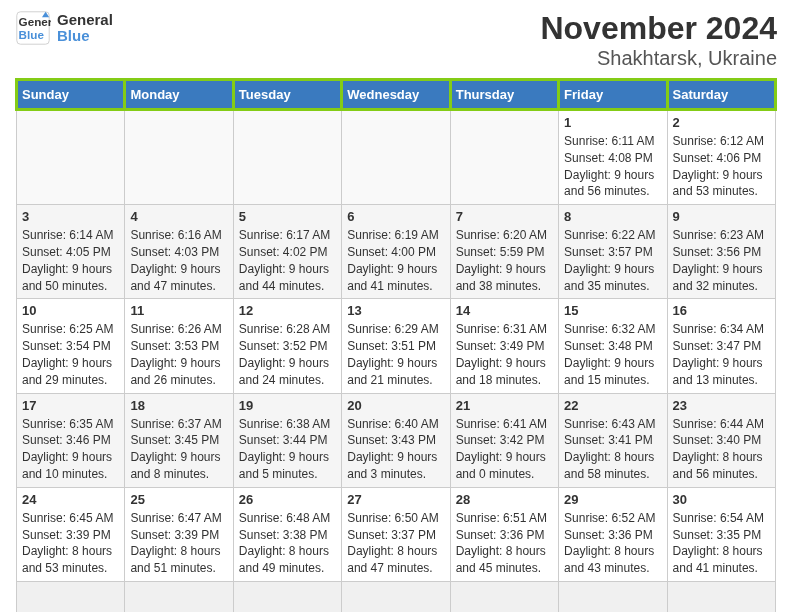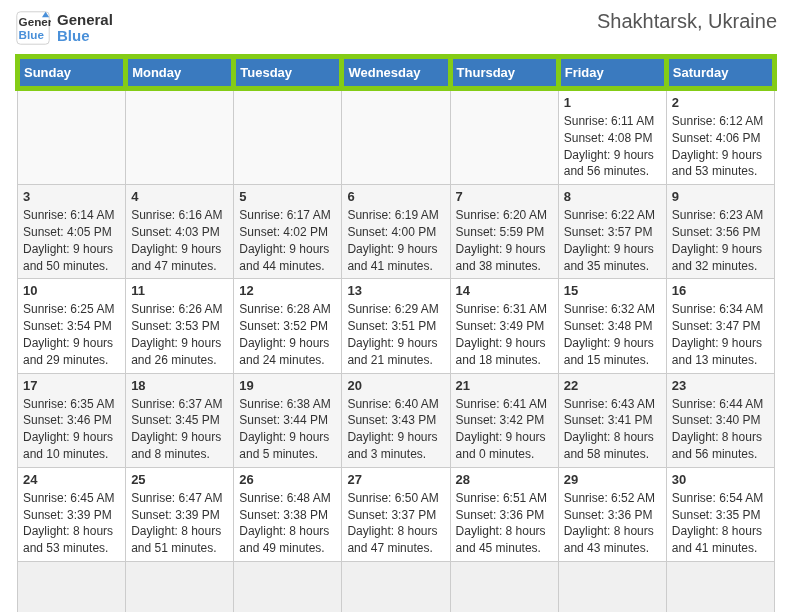--- a/index.html
+++ b/index.html
@@ -42,21 +42,21 @@
       border-collapse: collapse;
       table-layout: fixed;
     }
     .calendar th {
       background: #3a7abf;
       color: #fff;
       font-size: 13px;
       font-weight: bold;
       padding: 6px 4px;
       text-align: left;
-      border: 5px solid #84cc16;
+      border: 3px solid #84cc16;
     }
     .calendar td {
       vertical-align: top;
       border: 1px solid #ccc;
       padding: 4px 5px;
       height: 90px;
       font-size: 10px;
       color: #333;
       background: #fff;
     }
@@ -92,20 +92,21 @@
       <polygon points="30,8 38,8 34,2" fill="#4a90d9"></polygon>
     </svg>
     <div>
       <div style="font-size:15px;font-weight:bold;line-height:1.1;">
         <span style="color:#333">General</span><br>
         <span style="color:#4a90d9">Blue</span>
       </div>
     </div>
   </div>
   <div class="title-area">
+    <div class="month-title">November 2024</div>
     <div class="location">Shakhtarsk, Ukraine</div>
   </div>
 </div>
 
 <table class="calendar">
   <thead>
     <tr>
     <th>Sunday</th>
         <th>Monday</th>
         <th>Tuesday</th>

